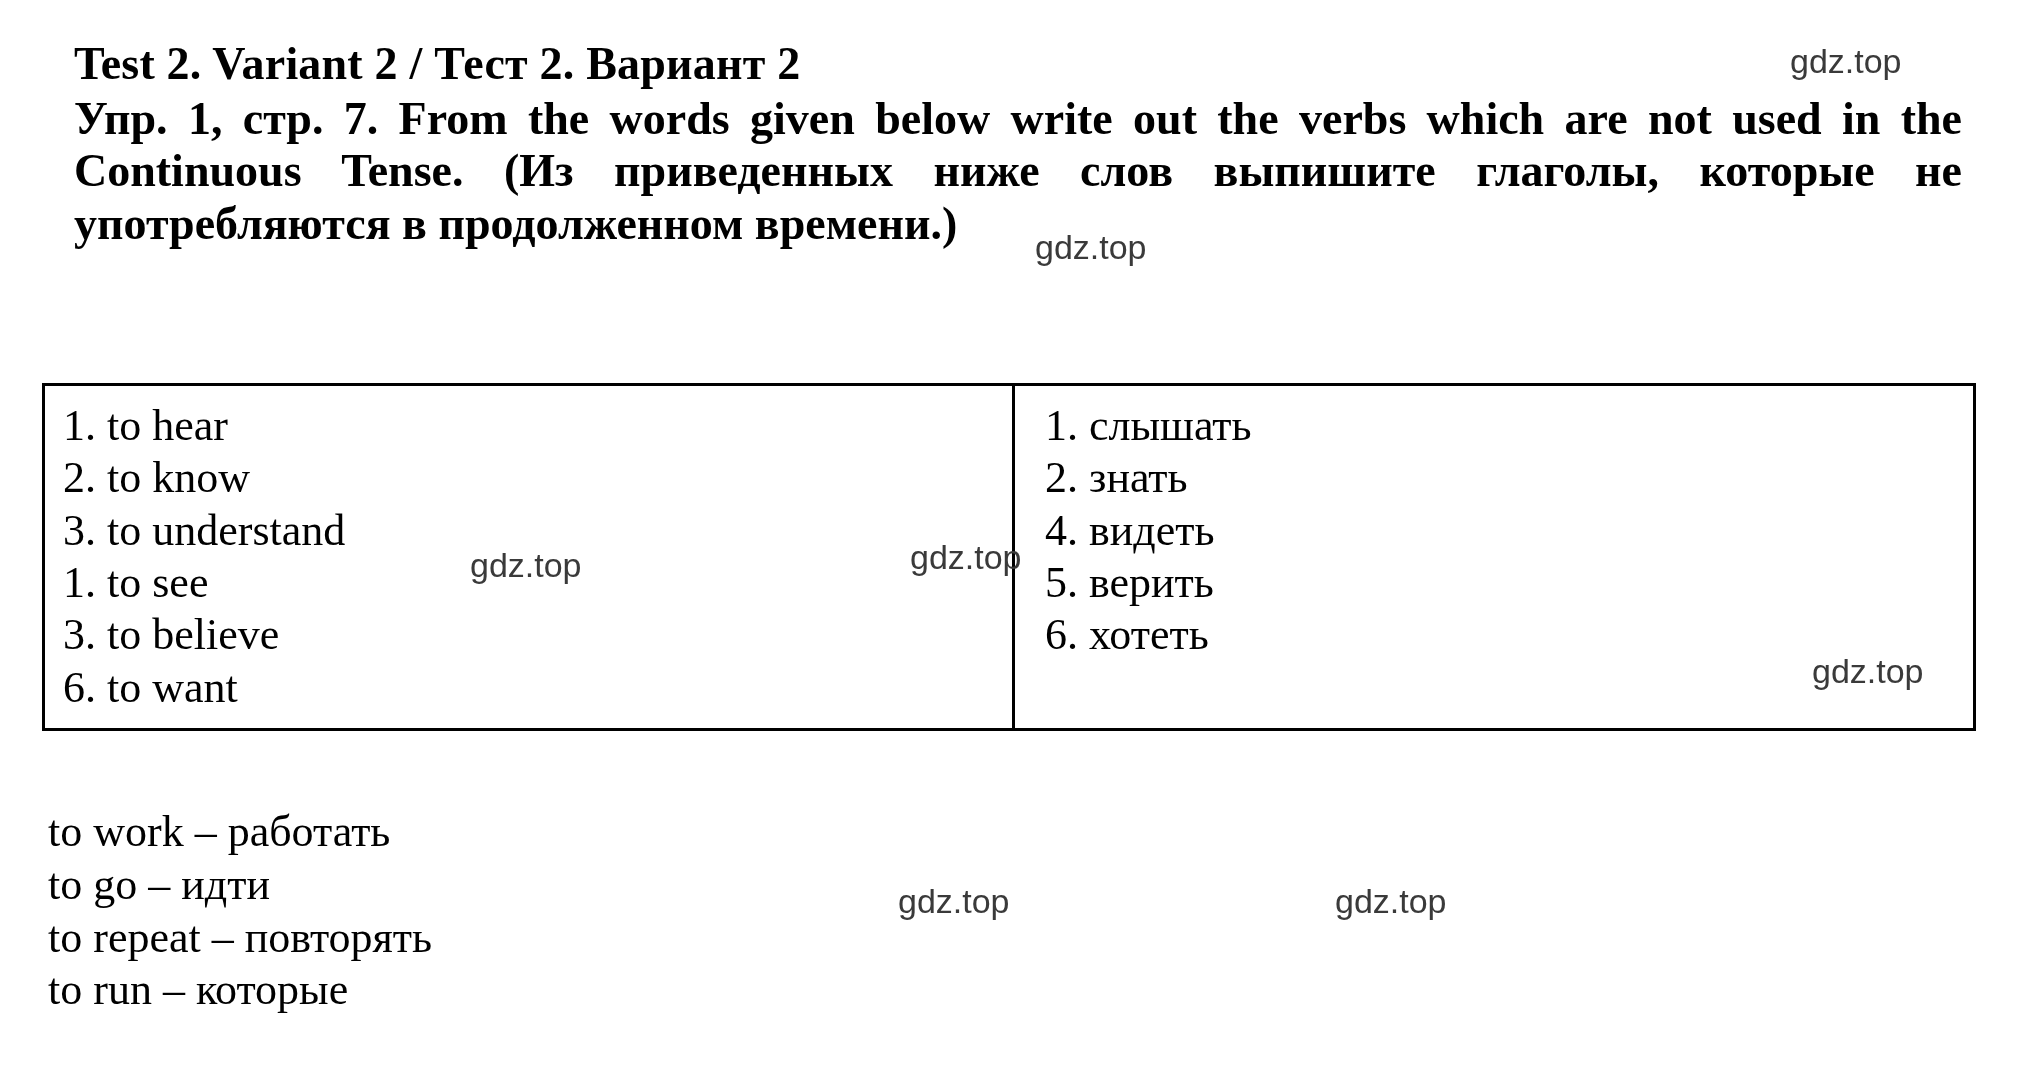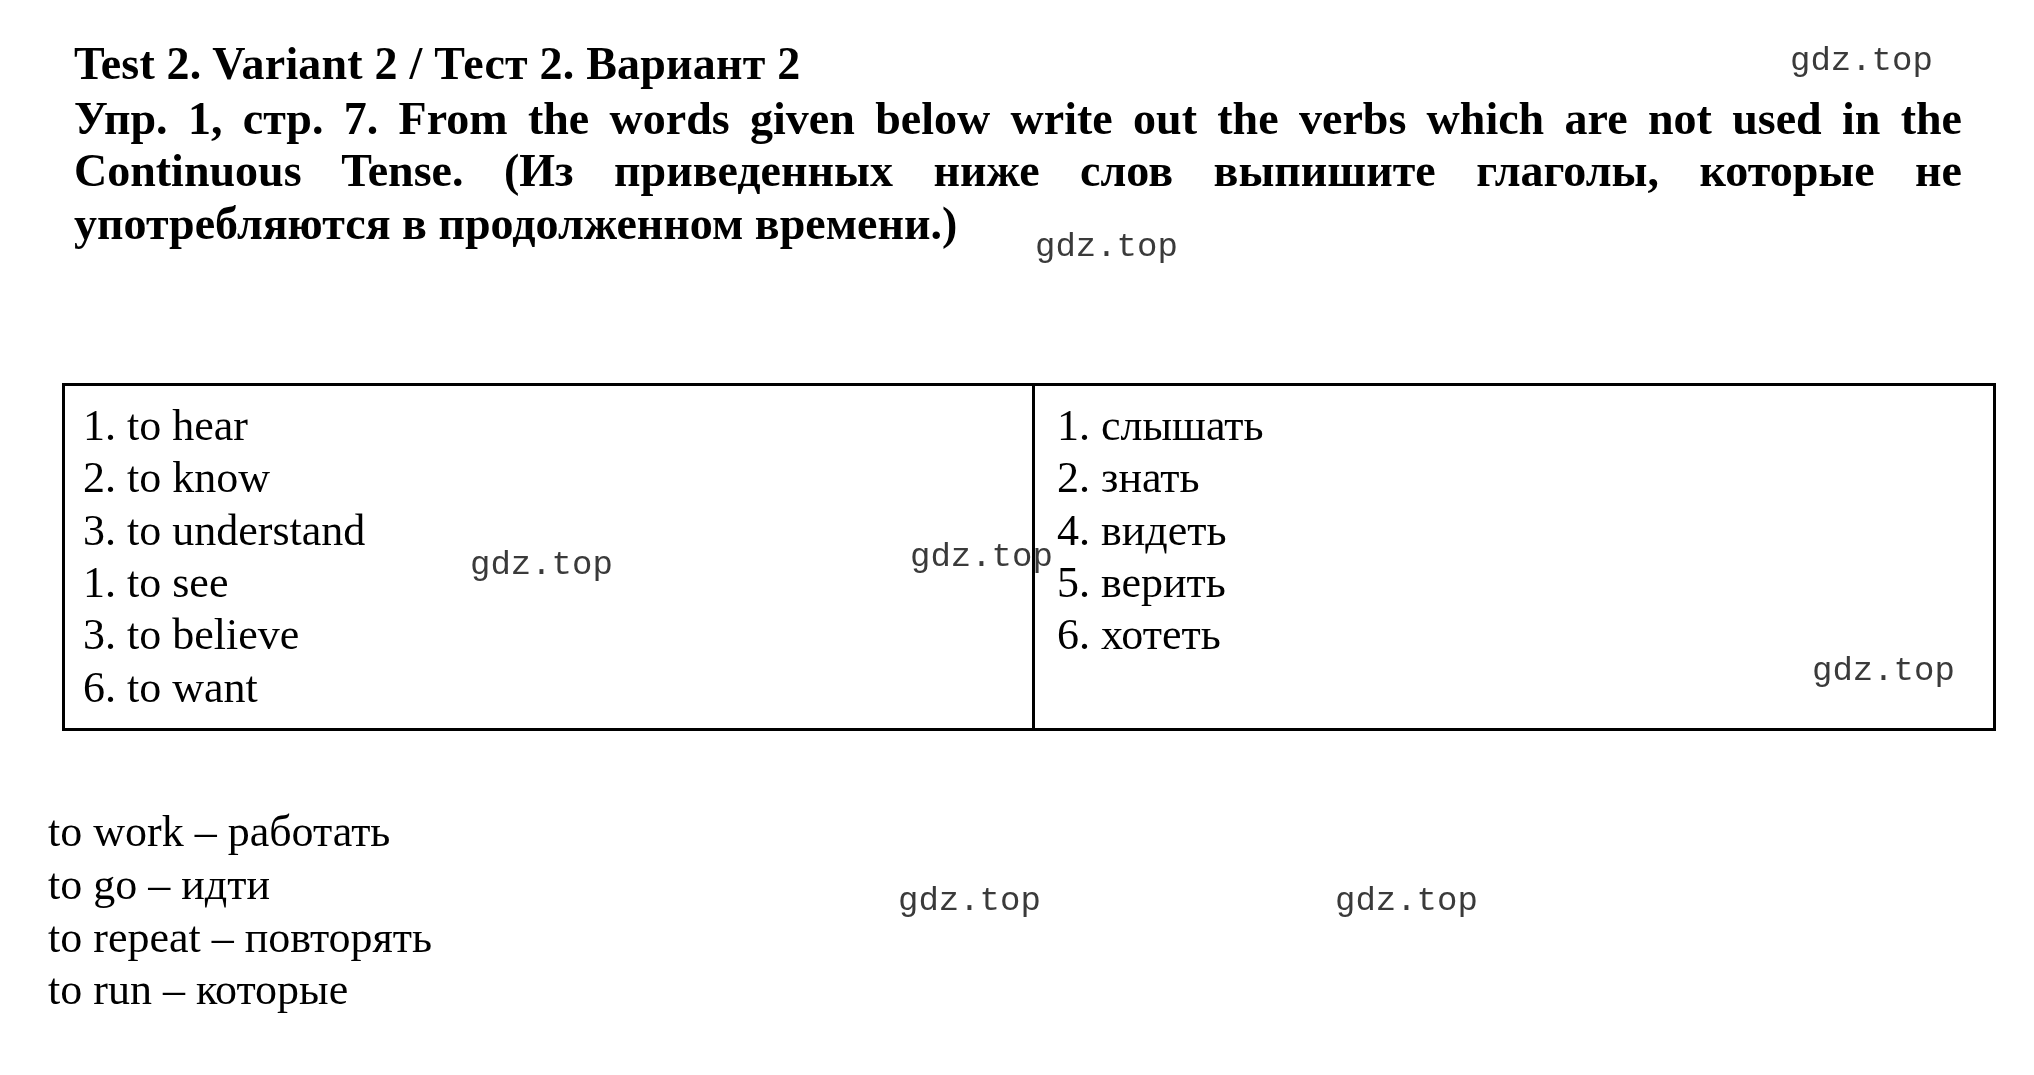--- a/index.html
+++ b/index.html
@@ -50,33 +50,32 @@
 
   
   .verb-table {
     position: absolute;
     left: 42px;
     top: 383px;
     width: 1934px;
     border: 3px solid #000;
     box-sizing: border-box;
     display: flex;
-    margin-left: 20px;
   }
   .verb-col {
     box-sizing: border-box;
     padding: 14px 0 14px 18px;
   }
   .verb-col.left {
     width: 970px;
     border-right: 3px solid #000;
   }
   .verb-col.right {
     flex: 1 1 auto;
-    padding-left: 22px;
+    padding-left: 30px;
   }
   .verb-line {
     font-size: 44px;
     line-height: 1.19;
     white-space: nowrap;
   }
 
   
   .bottom-list {
     position: absolute;
@@ -86,21 +85,21 @@
   }
   .bottom-line {
     font-size: 44px;
     line-height: 1.2;
     white-space: nowrap;
   }
 
   
   .watermark {
     position: absolute;
-    font-family: Liberation Mono, monospace;
+    font-family: Liberation Sans, sans-serif;
     font-size: 34px;
     color: #3a3a3a;
     white-space: nowrap;
     user-select: none;
   }
 </style>
 </head>
 <body>
 
 <div class="page">

